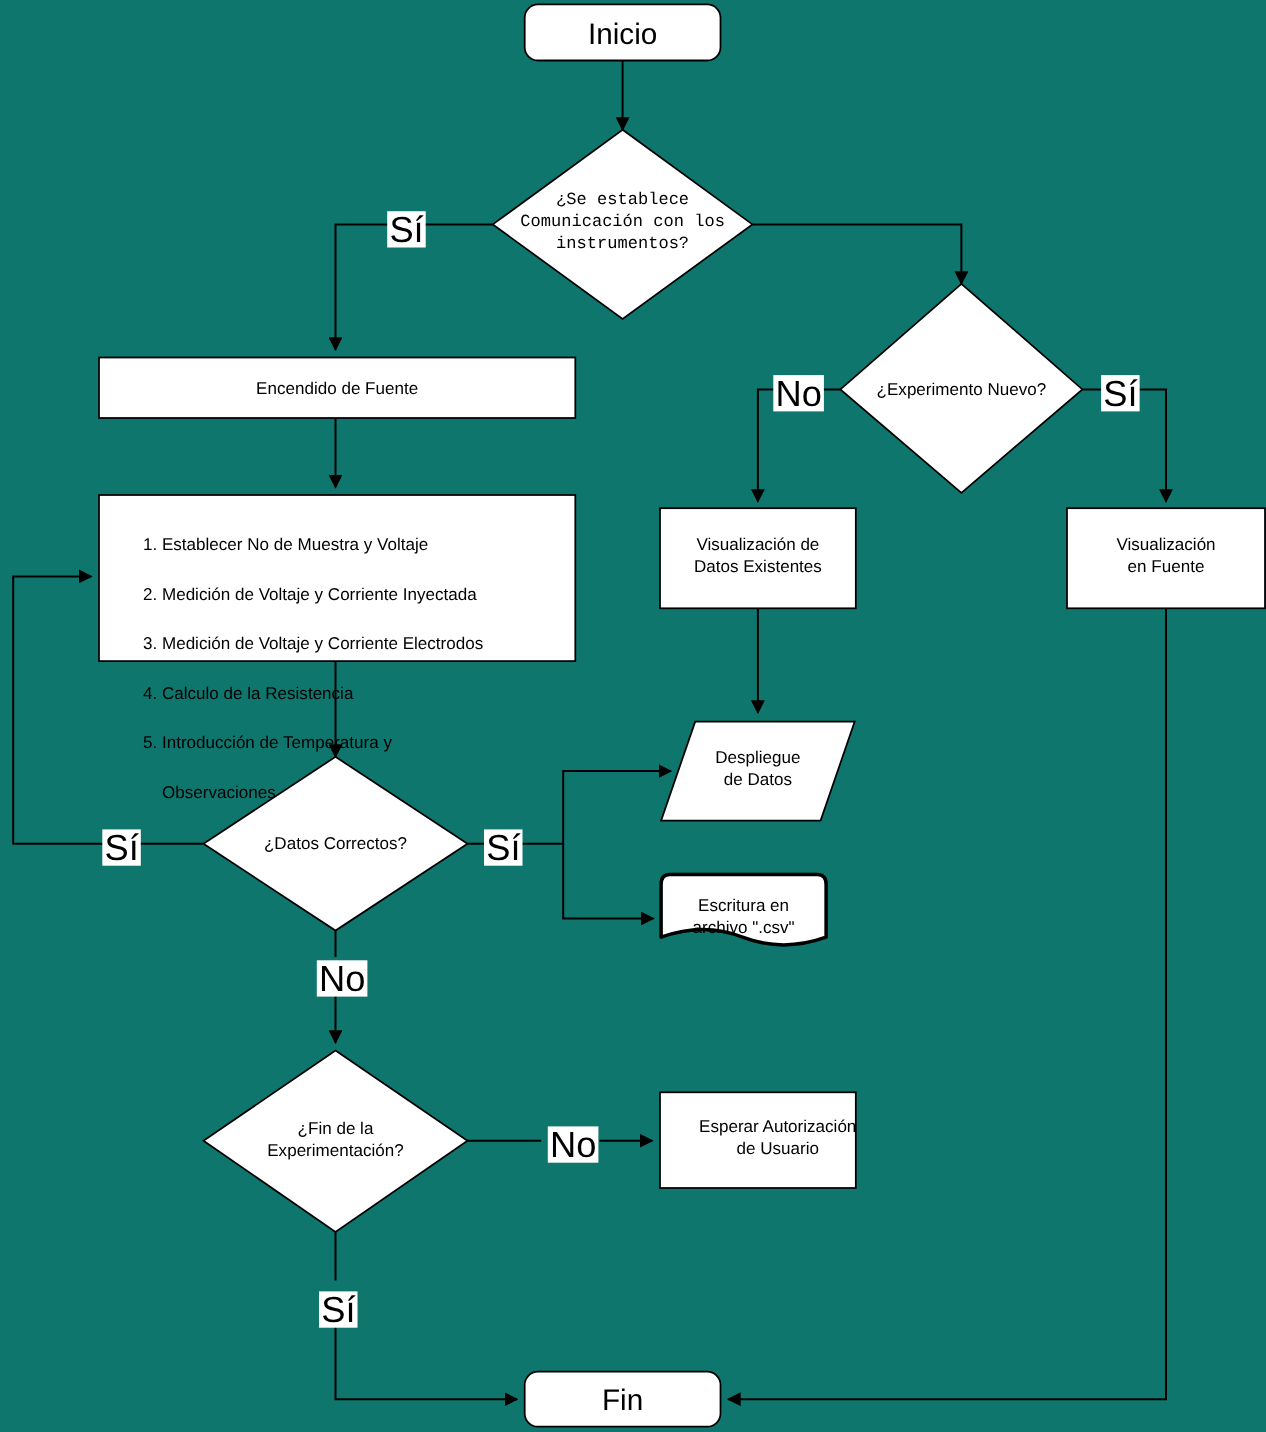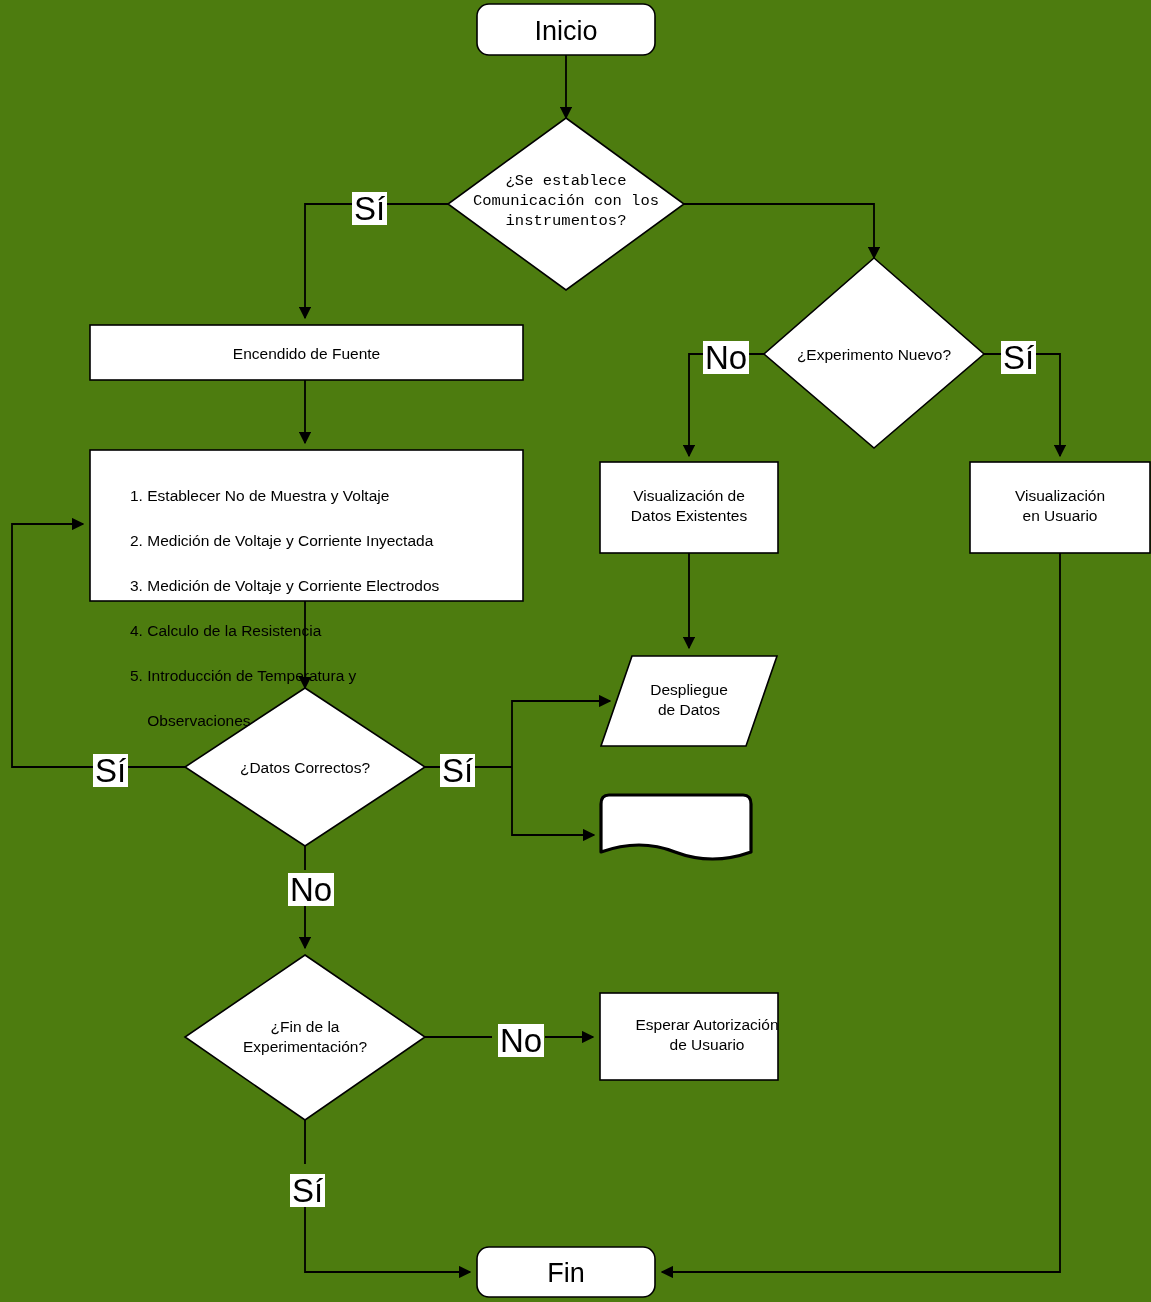--- a/index.html
+++ b/index.html
@@ -4,21 +4,21 @@
 <style>
   html, body {
     margin: 0;
     padding: 0;
     background: #ffffff;
   }
   #canvas {
     position: relative;
     width: 1151px;
     height: 1302px;
-    background: #4d7c0f;
+    background: #0f766e;
     font-family: "Liberation Sans", sans-serif;
   }
   svg#flow {
     position: absolute;
     top: 0;
     left: 0;
     width: 1151px;
     height: 1302px;
   }
   .shape-stroke {
@@ -152,34 +152,36 @@
     <div>4. Calculo de la Resistencia</div>
     <div>5. Introducción de Temperatura y</div>
     <div style="white-space:pre;">    Observaciones</div>
   </div>
 
   <div class="node-text t-dec-big" style="left:205px; top:758px; width:200px;">¿Datos Correctos?</div>
 
   <div class="node-text t-proc" style="left:615px; top:680px; width:148px;">Despliegue
 de Datos</div>
 
+  <div class="node-text t-proc" style="left:601px; top:814px; width:150px;">Escritura en
+archivo ".csv"</div>
 
   <div class="node-text t-dec-big" style="left:205px; top:1017px; width:200px;">¿Fin de la
 Experimentación?</div>
 
   <div class="node-text t-proc" style="left:600px; top:1015px; width:214px;">Esperar Autorización
 de Usuario</div>
 
   <div class="node-text t-dec-big" style="left:774px; top:345px; width:200px;">¿Experimento Nuevo?</div>
 
   <div class="node-text t-proc" style="left:600px; top:486px; width:178px;">Visualización de
 Datos Existentes</div>
 
   <div class="node-text t-proc" style="left:970px; top:486px; width:180px;">Visualización
-en Usuario</div>
+en Fuente</div>
 
   <div class="node-text t-terminal" style="left:477px; top:1256px; width:178px;">Fin</div>
 
   <div class="edge-label t-label" style="left:352px; top:192px;">Sí</div>
 
   <div class="edge-label t-label" style="left:703px; top:341px;">No</div>
 
   <div class="edge-label t-label" style="left:1001px; top:341px;">Sí</div>
 
   <div class="edge-label t-label" style="left:93px; top:754px;">Sí</div>

